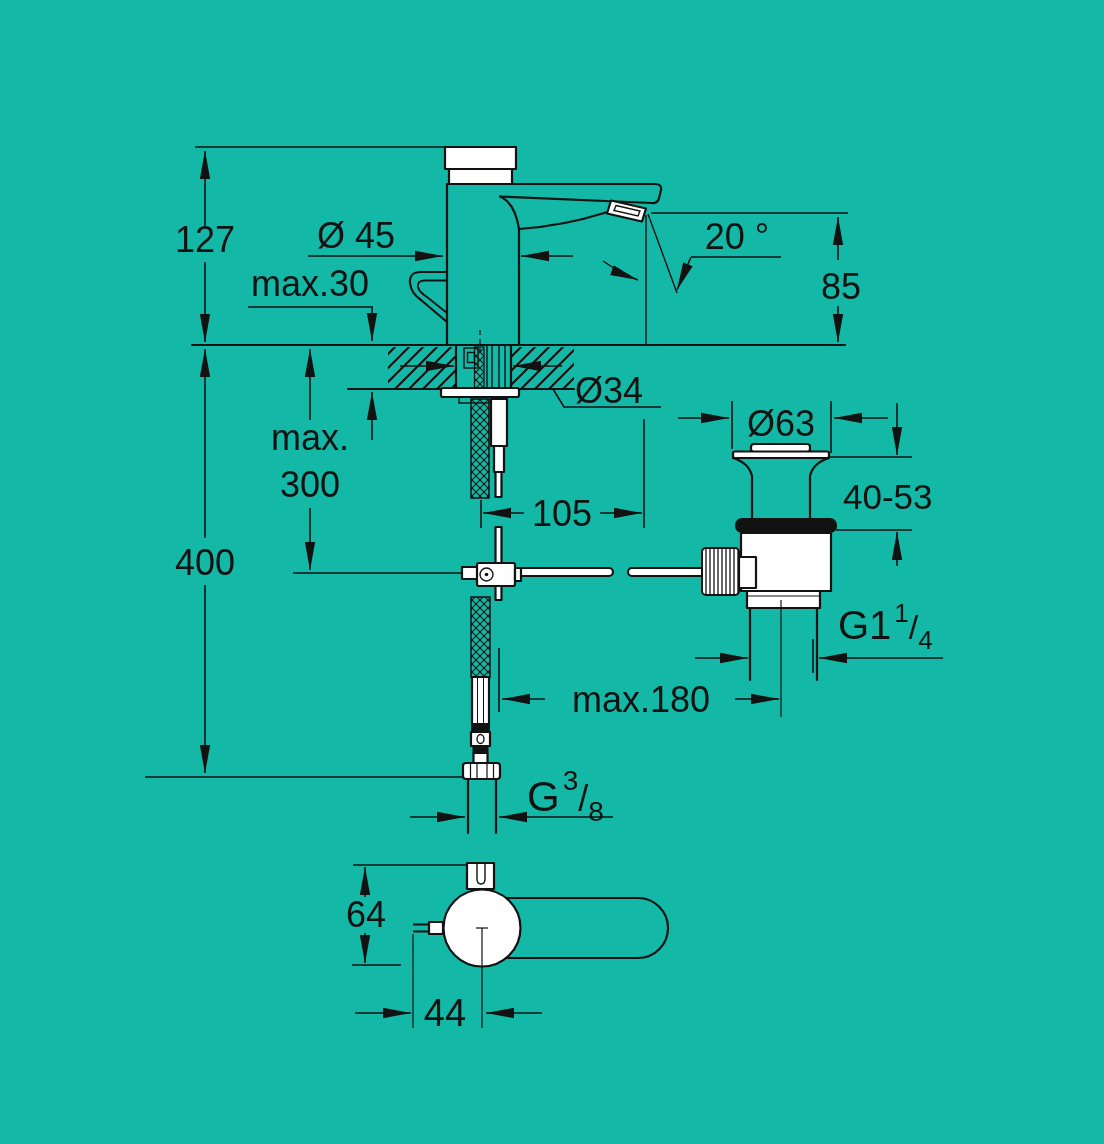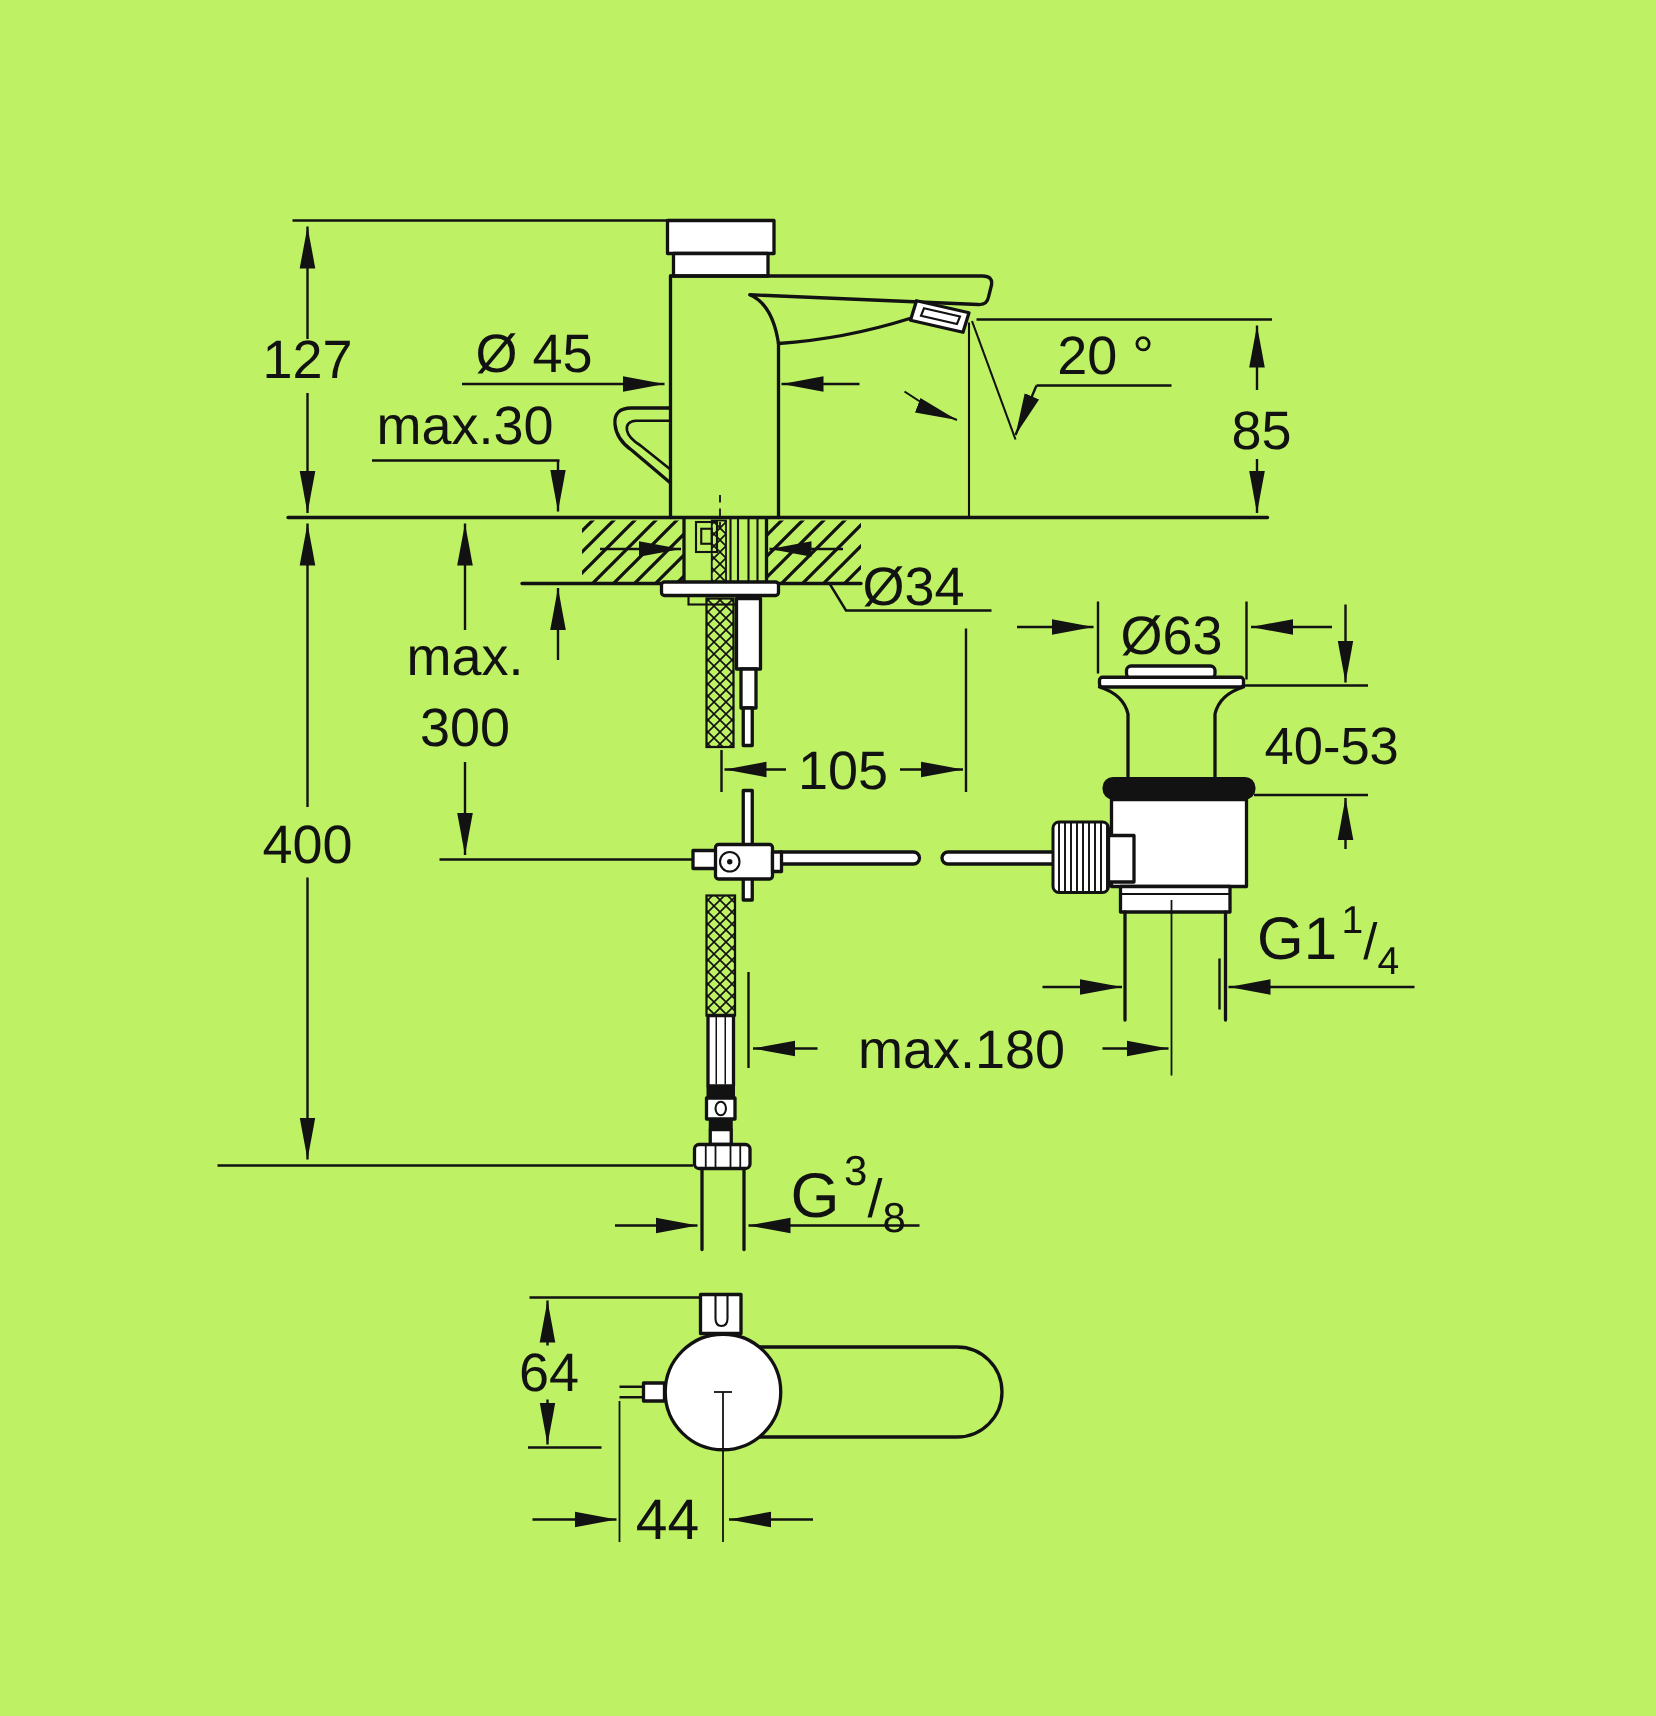--- a/index.html
+++ b/index.html
@@ -1,16 +1,16 @@
 <!DOCTYPE html>
 <html><head>
 <meta charset="utf-8">
 <style>
   html,body{margin:0;padding:0;background:#ffffff;}
-  .stage{width:1104px;height:1144px;background:#bef264;position:relative;overflow:hidden;}
+  .stage{width:1104px;height:1144px;background:#14b8a6;position:relative;overflow:hidden;}
   svg{display:block;}
   svg text{fill:#121212;font-family:"Liberation Sans","DejaVu Sans",sans-serif;}
   .obj{stroke:#121212;fill:none;stroke-width:2.2;stroke-linecap:round;stroke-linejoin:round;}
   .objf{stroke:#121212;fill:#ffffff;stroke-width:2.2;stroke-linejoin:round;}
   .thin{stroke:#121212;fill:none;stroke-width:1.4;}
   .dim{stroke:#121212;fill:none;stroke-width:1.6;}
   .dark{fill:#121212;stroke:none;}
 </style>
 </head>
 <body>

